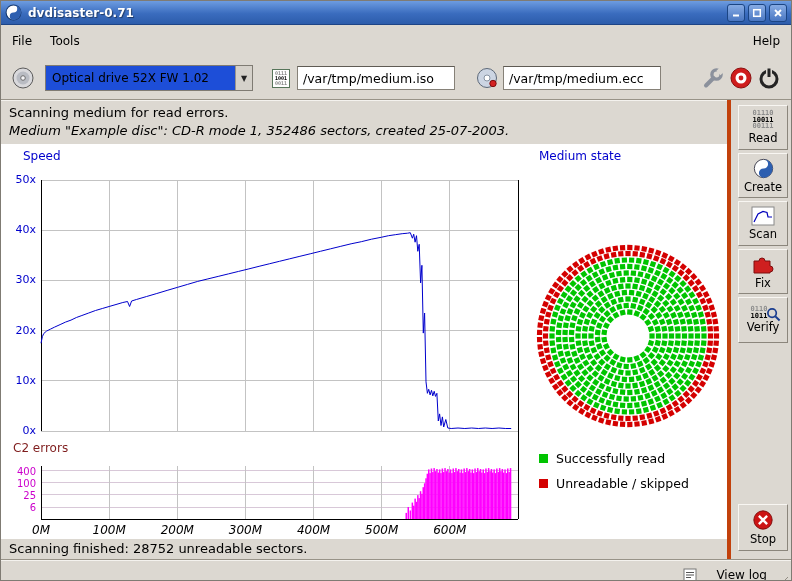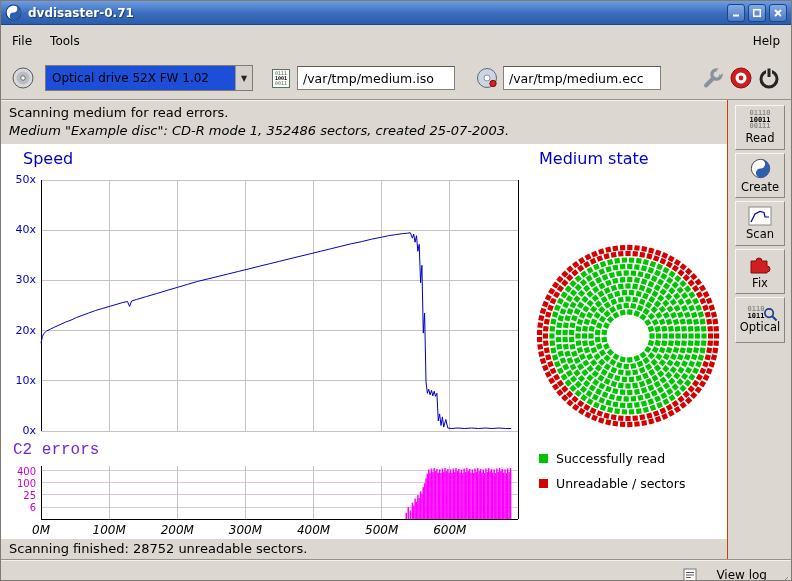--- a/index.html
+++ b/index.html
@@ -32,29 +32,29 @@
 
   
   .statusarea{height:44px;padding:4px 8px;font-size:13px;line-height:18px;}
   .statusarea .italic{font-style:italic;}
 
   
   .content{display:flex;height:459px;}
   .leftcol{width:727px;display:flex;flex-direction:column;}
   .chartarea{position:relative;height:395px;background:#fff;overflow:hidden;}
   .chartarea svg{position:absolute;left:0;top:0;}
-  .chart-title{position:absolute;font-size:16px;}
+  .chart-title{position:absolute;font-size:12px;}
   .ticklabel{position:absolute;font-size:11px;line-height:13px;white-space:nowrap;}
   .xtick{font-size:12px;color:#000;font-style:italic;}
   .scanline{height:20px;padding:2px 8px;font-size:13px;}
   .legend-row{position:absolute;display:flex;align-items:center;gap:8px;font-size:12.5px;}
   .swatch{width:9px;height:9px;display:inline-block;flex:none;}
 
   
-  .sidebar{width:64px;position:relative;border-left:1px solid #c2410c;background:#dcd8d1;flex:none;}
+  .sidebar{width:64px;position:relative;border-left:4px solid #c2410c;background:#dcd8d1;flex:none;}
   .sbtn{position:absolute;left:7px;width:50px;height:45px;background:#dcd8d1;border:1px solid;border-color:#f8f6f2 #8b867c #8b867c #f8f6f2;display:flex;flex-direction:column;align-items:center;justify-content:center;gap:1px;font-size:11.5px;cursor:pointer;}
   .bin-icon{font-family:"DejaVu Sans Mono","Liberation Mono",monospace;font-size:7px;line-height:6.5px;font-weight:bold;color:#8d8d8d;}
   .bin-icon .mid{color:#000;}
   .verify-icon{position:relative;font-family:"DejaVu Sans Mono","Liberation Mono",monospace;font-size:7px;line-height:6.5px;font-weight:bold;color:#8d8d8d;padding-right:8px;}
   .verify-icon .dark{color:#000;}
   .vmag{position:absolute;right:-6px;top:1px;width:15px;height:15px;}
 
   
   .statusbar{height:31px;border-top:1px solid #989388;box-shadow:0 1px 0 #f4f2ee inset;display:flex;align-items:center;justify-content:flex-end;padding:0 20px;position:relative;}
   .viewlog{display:flex;align-items:center;gap:19px;cursor:pointer;padding:2px 4px;}
@@ -263,21 +263,21 @@
             <rect x="500.6" y="325.0" width="1.5" height="50.0" fill="#ff00ff"></rect>
             <rect x="501.9" y="328.6" width="1.5" height="46.4" fill="#ff00ff"></rect>
             <rect x="503.3" y="325.4" width="1.5" height="49.6" fill="#ff00ff"></rect>
             <rect x="504.7" y="329.1" width="1.5" height="45.9" fill="#ff00ff"></rect>
             <rect x="506.0" y="324.5" width="1.5" height="50.5" fill="#ff00ff"></rect>
             <rect x="507.4" y="328.1" width="1.5" height="46.9" fill="#ff00ff"></rect>
             <rect x="508.8" y="324.1" width="1.5" height="50.9" fill="#ff00ff"></rect>
             <polyline points="40.0,199.2 41.4,192.6 42.7,189.6 45.5,187.1 49.5,185.1 53.6,183.1 59.1,180.6 64.5,178.1 70.0,176.1 75.4,173.5 80.9,171.5 87.7,169.0 94.5,166.5 101.3,164.5 108.1,162.5 115.0,160.5 121.8,158.5 126.5,157.5 128.6,162.5 130.6,157.0 135.4,155.5 145.6,152.5 155.8,149.5 166.1,146.4 176.3,143.4 186.5,140.4 196.7,137.4 206.9,134.9 217.2,132.4 227.4,129.9 237.6,127.4 247.8,124.9 258.1,122.3 268.3,119.8 278.5,117.3 288.7,114.8 298.9,112.3 309.2,109.8 319.4,107.3 329.6,104.8 339.8,102.3 350.1,99.8 360.3,97.7 370.5,95.2 380.7,93.2 387.5,91.7 394.3,90.7 401.2,89.7 406.6,89.2 409.3,88.7 411.4,94.2 412.7,90.2 414.1,98.2 415.5,91.7 416.8,107.3 418.2,100.3 419.6,138.9 420.9,121.3 422.3,189.1 423.6,169.0 425.0,237.8 426.4,249.3 427.7,245.3 429.1,250.9 430.5,246.3 431.8,251.9 433.2,247.3 434.5,252.4 435.9,249.3 437.3,277.0 438.6,269.9 440.0,281.5 441.4,272.9 442.7,283.0 444.8,275.5 446.8,284.0 450.2,284.5 457.0,284.0 463.8,284.5 470.7,284.0 477.5,284.5 484.3,284.0 491.1,284.5 497.9,284.0 504.7,284.5 510.2,284.5" fill="none" stroke="#0000cc" stroke-width="1"></polyline>
           </svg>
         <span class="chart-title" id="speed-title" style="left: 22px; top: 5px; color: rgb(0, 0, 204);">Speed</span>
-        <span class="chart-title" id="c2-title" style="left: 12px; top: 297px; color: #6d28d9; font-family: Liberation Mono, monospace;">C2 errors</span>
+        <span class="chart-title" id="c2-title" style="left: 12px; top: 297px; color: #7f1d1d;">C2 errors</span>
         <span class="chart-title" style="left:538px;top:5px;color:#0000cc">Medium state</span>
 
         <svg id="disc-svg" width="190" height="190" viewBox="0 0 190 190" style="left:532px;top:97px">
             <rect x="116.4" y="92.4" width="5.2" height="5.2" fill="#00c400" transform="rotate(0.0 119.0 95.0)"></rect>
             <rect x="115.3" y="99.5" width="5.2" height="5.2" fill="#00c400" transform="rotate(17.1 117.9 102.1)"></rect>
             <rect x="112.2" y="105.9" width="5.2" height="5.2" fill="#00c400" transform="rotate(34.3 114.8 108.5)"></rect>
             <rect x="107.4" y="111.2" width="5.2" height="5.2" fill="#00c400" transform="rotate(51.4 110.0 113.8)"></rect>
             <rect x="101.2" y="114.7" width="5.2" height="5.2" fill="#00c400" transform="rotate(68.6 103.8 117.3)"></rect>
             <rect x="94.2" y="116.3" width="5.2" height="5.2" fill="#00c400" transform="rotate(85.7 96.8 118.9)"></rect>
             <rect x="87.1" y="115.8" width="5.2" height="5.2" fill="#00c400" transform="rotate(102.9 89.7 118.4)"></rect>
@@ -817,21 +817,21 @@
             <rect x="179.7" y="78.0" width="5.2" height="5.2" fill="#d40000" transform="rotate(350.6 182.3 80.6)"></rect>
             <rect x="180.6" y="85.2" width="5.2" height="5.2" fill="#d40000" transform="rotate(355.3 183.2 87.8)"></rect>
           </svg>
 
         <div class="legend-row" style="left:538px;top:307px">
           <span class="swatch" style="background: rgb(0, 196, 0);"></span>
           <span>Successfully read</span>
         </div>
         <div class="legend-row" style="left:538px;top:332px">
           <span class="swatch" style="background: rgb(212, 0, 0);"></span>
-          <span>Unreadable / sectors</span>
+          <span>Unreadable / skipped</span>
         </div>
       <span class="ticklabel " style="left: 2px; top: 280px; width: 33px; text-align: right; color: rgb(0, 0, 204);">0x</span>
           <span class="ticklabel " style="left: 2px; top: 229.8px; width: 33px; text-align: right; color: rgb(0, 0, 204);">10x</span>
           <span class="ticklabel " style="left: 2px; top: 179.6px; width: 33px; text-align: right; color: rgb(0, 0, 204);">20x</span>
           <span class="ticklabel " style="left: 2px; top: 129.4px; width: 33px; text-align: right; color: rgb(0, 0, 204);">30x</span>
           <span class="ticklabel " style="left: 2px; top: 79.2px; width: 33px; text-align: right; color: rgb(0, 0, 204);">40x</span>
           <span class="ticklabel " style="left: 2px; top: 29px; width: 33px; text-align: right; color: rgb(0, 0, 204);">50x</span>
           <span class="ticklabel " style="left: 6px; top: 357px; width: 29px; text-align: right; color: rgb(204, 0, 204); font-size: 10px;">6</span>
           <span class="ticklabel " style="left: 6px; top: 344.75px; width: 29px; text-align: right; color: rgb(204, 0, 204); font-size: 10px;">25</span>
           <span class="ticklabel " style="left: 6px; top: 332.85px; width: 29px; text-align: right; color: rgb(204, 0, 204); font-size: 10px;">100</span>
@@ -885,23 +885,30 @@
 
       <div class="sbtn" style="top:197px;height:46px">
         <div class="verify-icon">
           <div>0110</div>
           <div class="dark">1011</div>
           <svg class="vmag" viewBox="0 0 16 16">
               <circle cx="6.5" cy="6.5" r="4.5" fill="none" stroke="#1a3d8f" stroke-width="1.8"></circle>
               <line x1="10" y1="10" x2="14.5" y2="14.5" stroke="#1a3d8f" stroke-width="2.2"></line>
             </svg>
         </div>
-        <span>Optical</span>
+        <span>Verify</span>
       </div>
 
+      <div class="sbtn" style="top:404px;height:47px">
+        <svg width="22" height="22" viewBox="0 0 24 24">
+          <circle cx="12" cy="12" r="10" fill="#cc1414" stroke="#7a0a0a"></circle>
+          <path d="M7.5 7.5 L16.5 16.5 M16.5 7.5 L7.5 16.5" stroke="#fff" stroke-width="2.6"></path>
+        </svg>
+        <span>Stop</span>
+      </div>
     </div>
   </div>
 
   <div class="statusbar">
     <span class="viewlog">
       <svg width="14" height="14" viewBox="0 0 14 14">
         <rect x="1" y="1" width="12" height="12" fill="#fff" stroke="#777"></rect>
         <line x1="3" y1="4.5" x2="11" y2="4.5" stroke="#555"></line>
         <line x1="3" y1="7" x2="11" y2="7" stroke="#555"></line>
         <line x1="3" y1="9.5" x2="8" y2="9.5" stroke="#555"></line>

